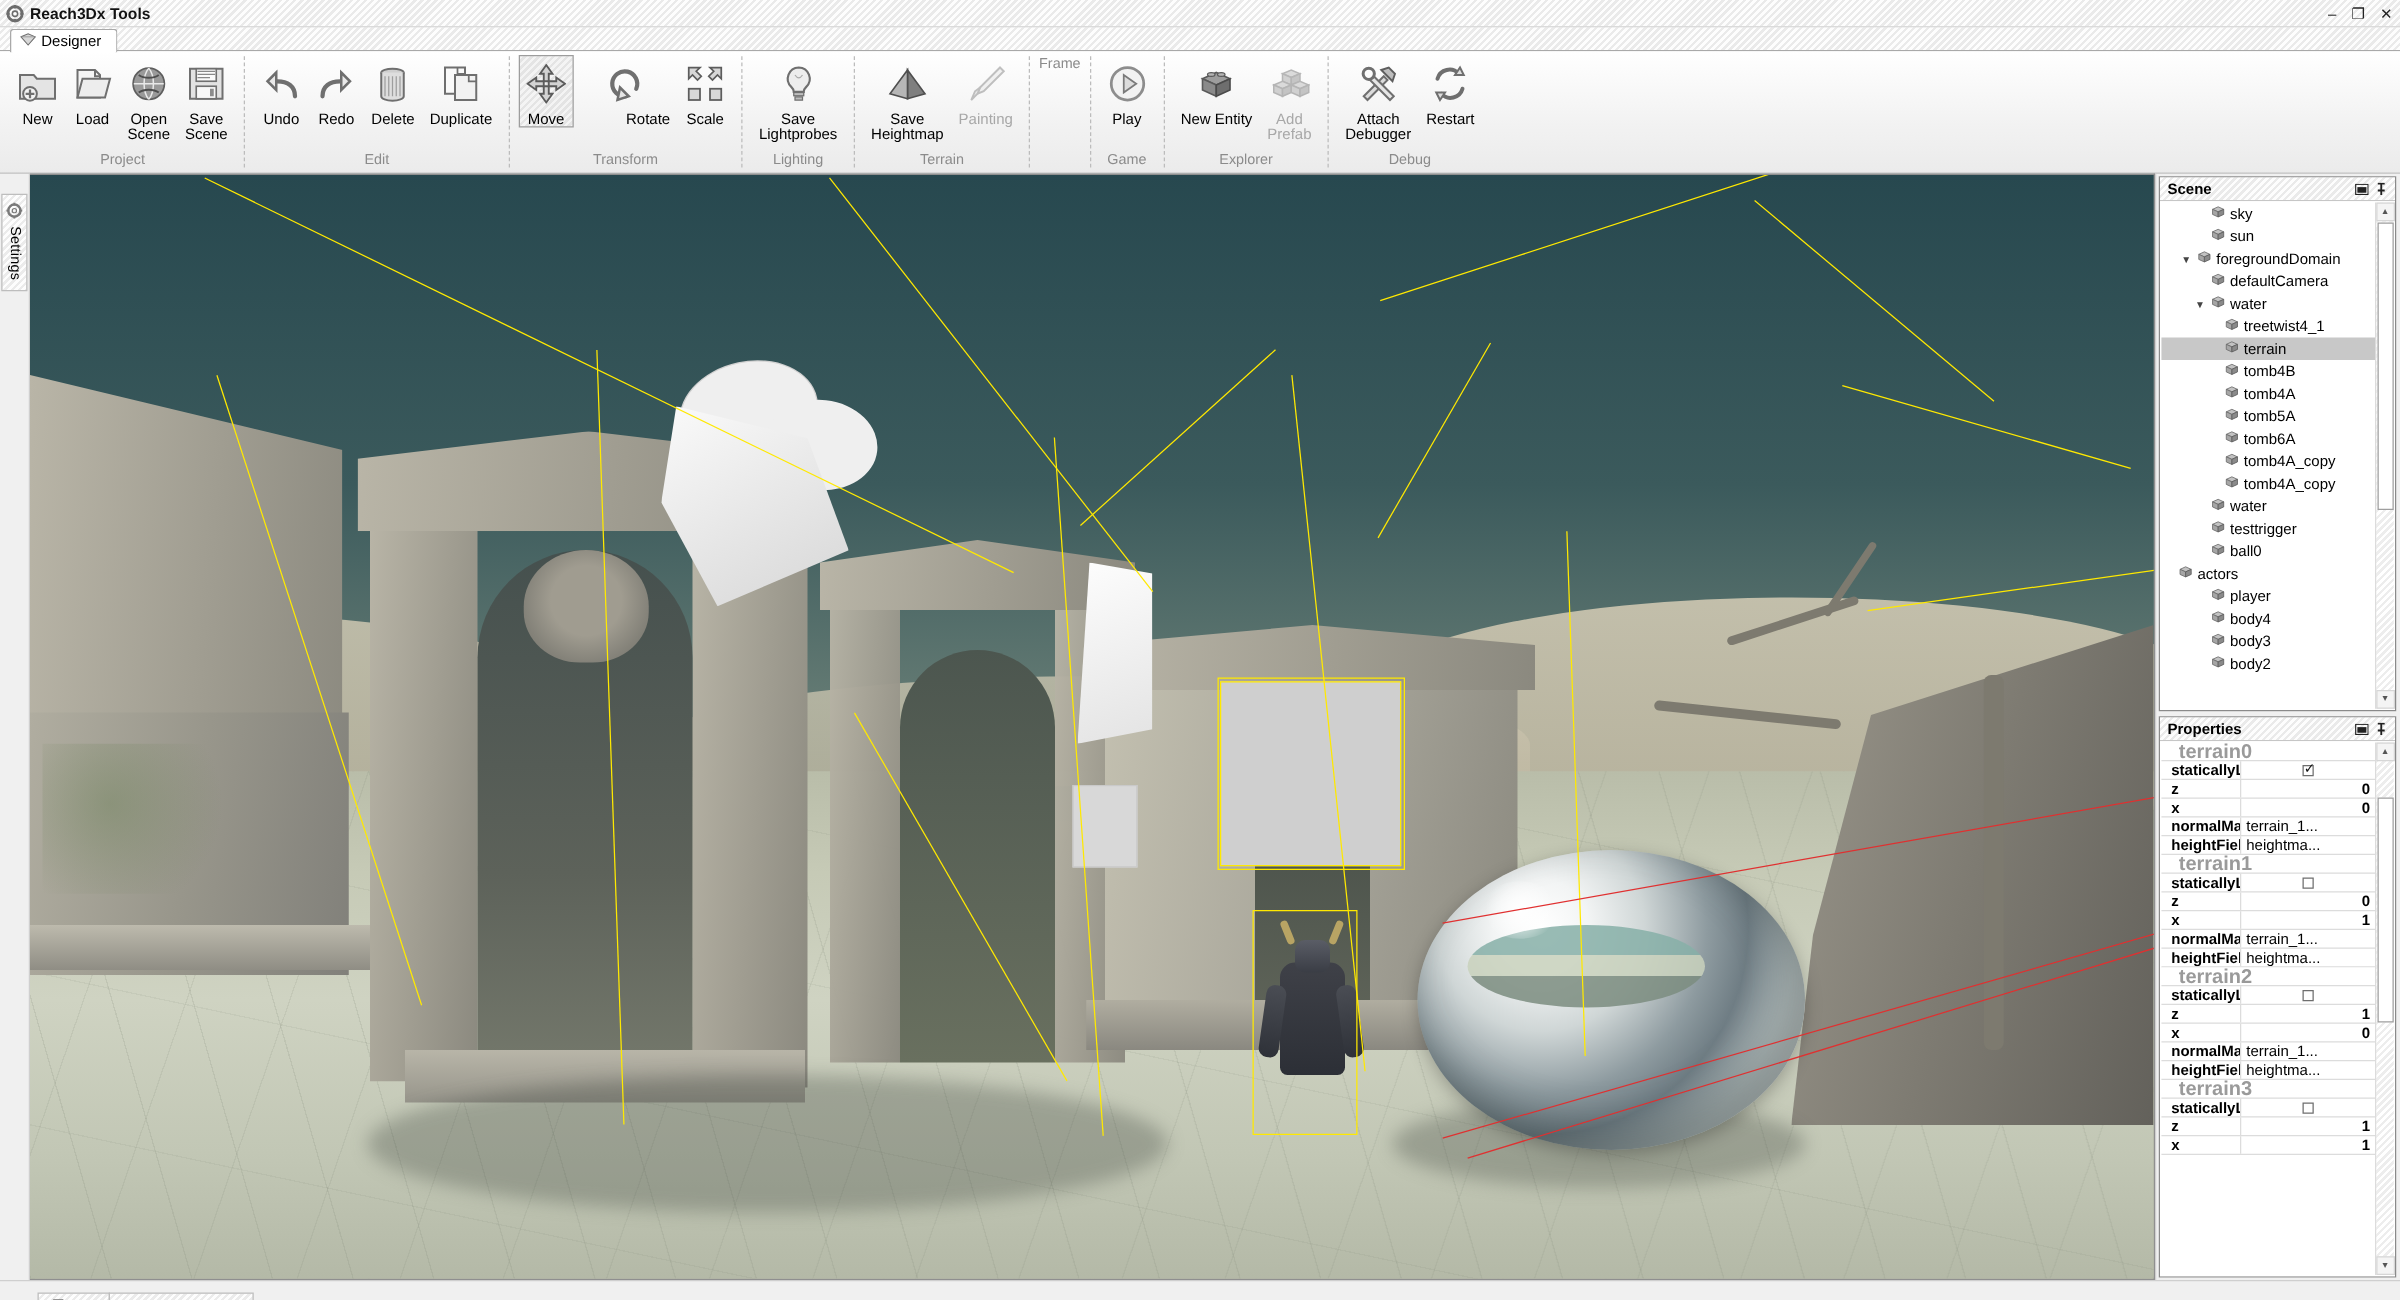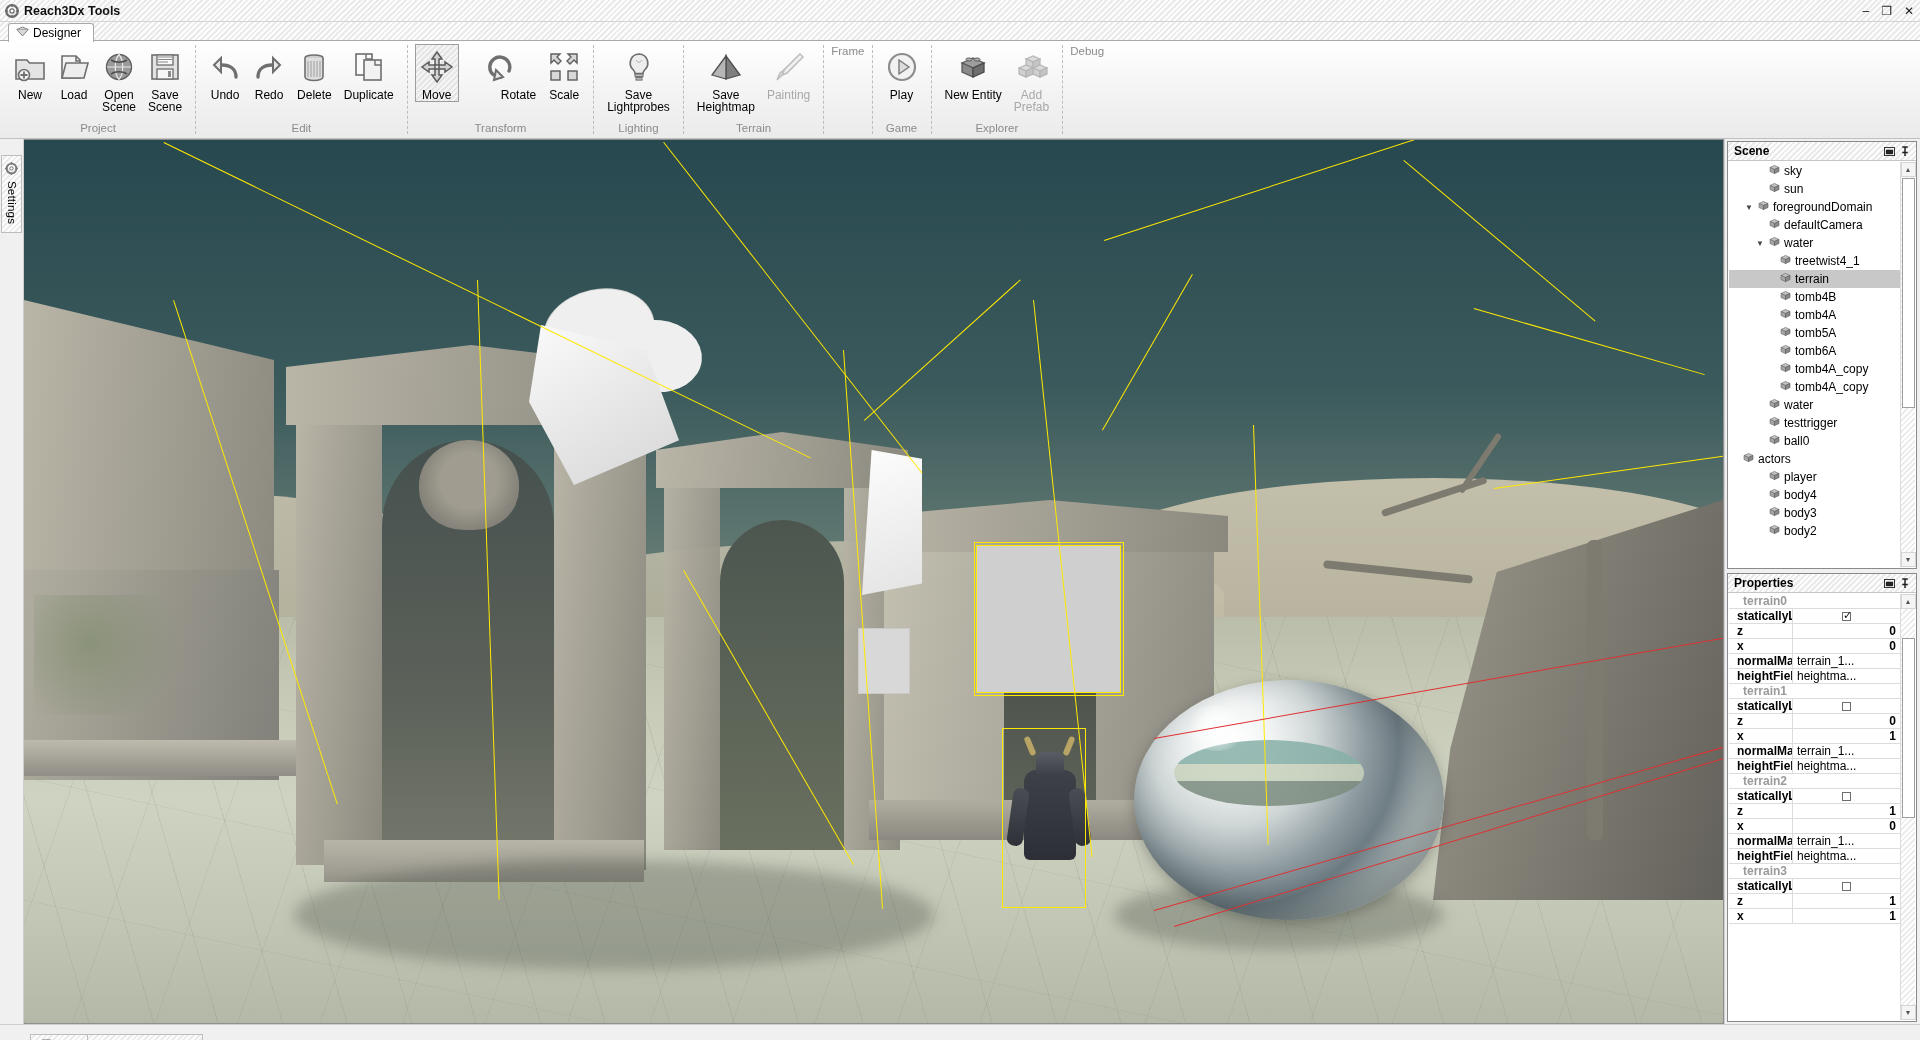--- a/index.html
+++ b/index.html
@@ -125,21 +125,21 @@
     border-left:1px solid #dcdcdc;
     display:flex; flex-direction:column; align-items:center;
   }
   .sbtn{ height:15px; width:15px; display:flex; align-items:center; justify-content:center; font-size:7px; color:#555;
     background:#f4f4f4; border:1px solid #d6d6d6; }
   .sthumb{ width:13px; background:#fff; border:1px solid #9e9e9e; margin:1px 0; }
   
   #prop-grid{ position:absolute; inset:1px 16px 1px 1px; overflow:hidden; }
   .pgroup{
     height:15px; line-height:15px; color:#9a9a9a; font-weight:bold;
-    padding-left:14px; border-bottom:1px solid #dcdcdc; font-size:12px;
+    padding-left:14px; border-bottom:1px solid #dcdcdc; font-size:16px;
     background:#fff;
   }
   .prow{ height:15px; display:flex; border-bottom:1px solid #dcdcdc; font-size:12px; }
   .prow .pk{
     width:64px; flex:0 0 64px; font-weight:bold; padding-left:8px;
     line-height:15px; overflow:hidden; border-right:1px solid #dcdcdc;
   }
   .prow .pv{ flex:1; line-height:15px; padding:0 4px; overflow:hidden; }
   .prow .pv.num{ text-align:right; font-weight:bold; }
   .prow .pv.chk{ display:flex; align-items:center; justify-content:center; }
@@ -463,20 +463,45 @@
               </g>
             </svg>
           </div>
           <div class="lbl" style="white-space: pre-line;">Add
 Prefab</div>
         </div>
       </div>
       <div class="glabel">Explorer</div>
     </div>
     <div class="rgroup" style="padding-left: 8px; padding-right: 7px;">
+      <div class="items">
+        <div class="rbtn">
+          <div class="ico">
+            <svg width="32" height="32" viewBox="0 0 32 32">
+              <path d="M4 26 L20 10 l3 3 L7 29 Z" fill="#dcdcdc" stroke="#6f6f6f" stroke-width="1.6"></path>
+              <path d="M18 5 l6 -2 5 5 -2 6 -5 -5z" fill="#bdbdbd" stroke="#5e5e5e" stroke-width="1.5"></path>
+              <path d="M28 26 L12 10 l-3 3 16 16z" fill="#e6e6e6" stroke="#6f6f6f" stroke-width="1.6"></path>
+              <circle cx="8" cy="8" r="4.5" fill="none" stroke="#6f6f6f" stroke-width="2.4"></circle>
+            </svg>
+          </div>
+          <div class="lbl" style="white-space: pre-line;">Attach
+Debugger</div>
+        </div>
+        <div class="rbtn">
+          <div class="ico">
+            <svg width="32" height="32" viewBox="0 0 32 32">
+              <path d="M6 12a10 10 0 0 1 17-4" fill="none" stroke="#6f6f6f" stroke-width="3.2" stroke-linecap="round"></path>
+              <path d="M26 20a10 10 0 0 1-17 4" fill="none" stroke="#6f6f6f" stroke-width="3.2" stroke-linecap="round"></path>
+              <path d="M24 3 L27 9 L20 9 Z" fill="#ddd" stroke="#6f6f6f" stroke-width="1.6"></path>
+              <path d="M8 29 L5 23 L12 23 Z" fill="#ddd" stroke="#6f6f6f" stroke-width="1.6"></path>
+            </svg>
+          </div>
+          <div class="lbl" style="white-space: pre-line;">Restart</div>
+        </div>
+      </div>
       <div class="glabel">Debug</div>
     </div>
   </div>
 
 <div id="main">
 
   <div id="leftrail">
     <div class="vtab">
       <span>
         <svg width="13" height="13" viewBox="0 0 16 16">

